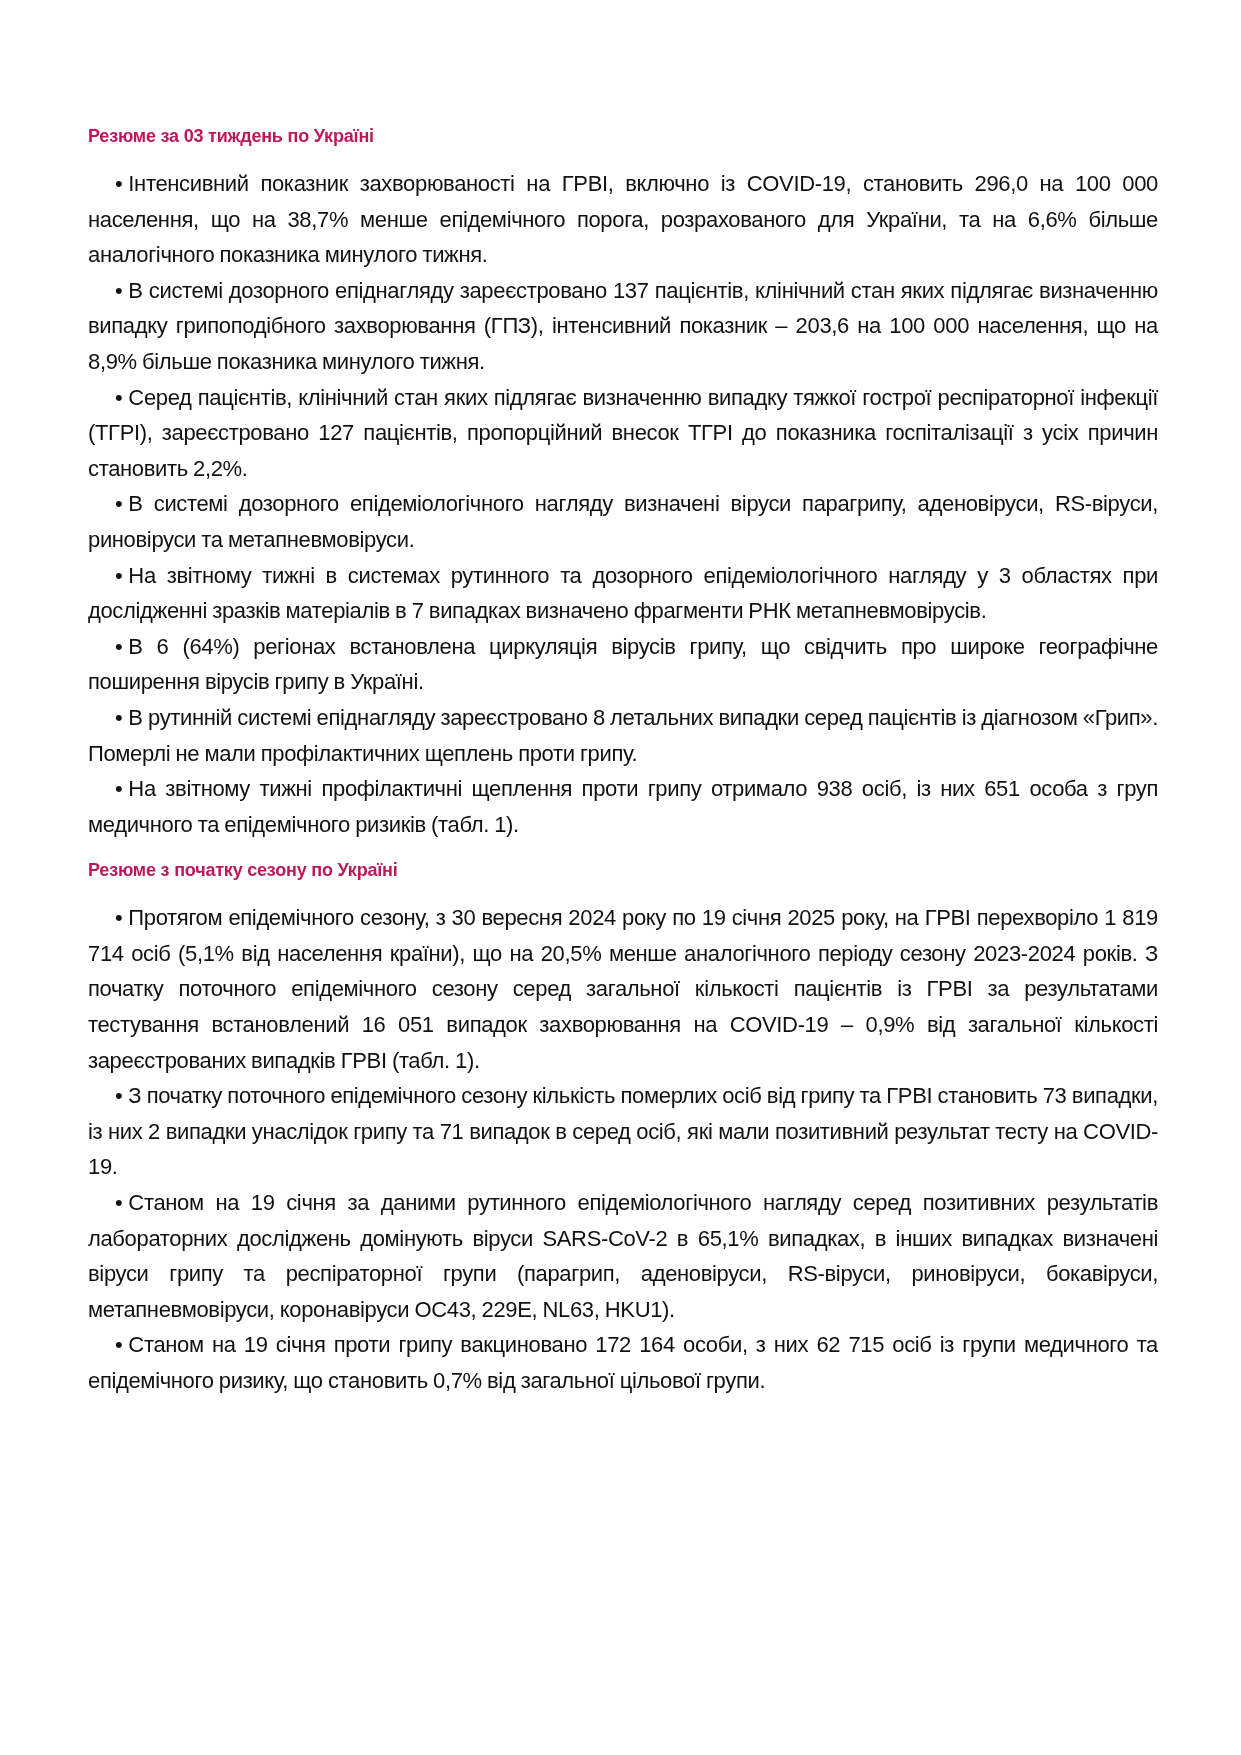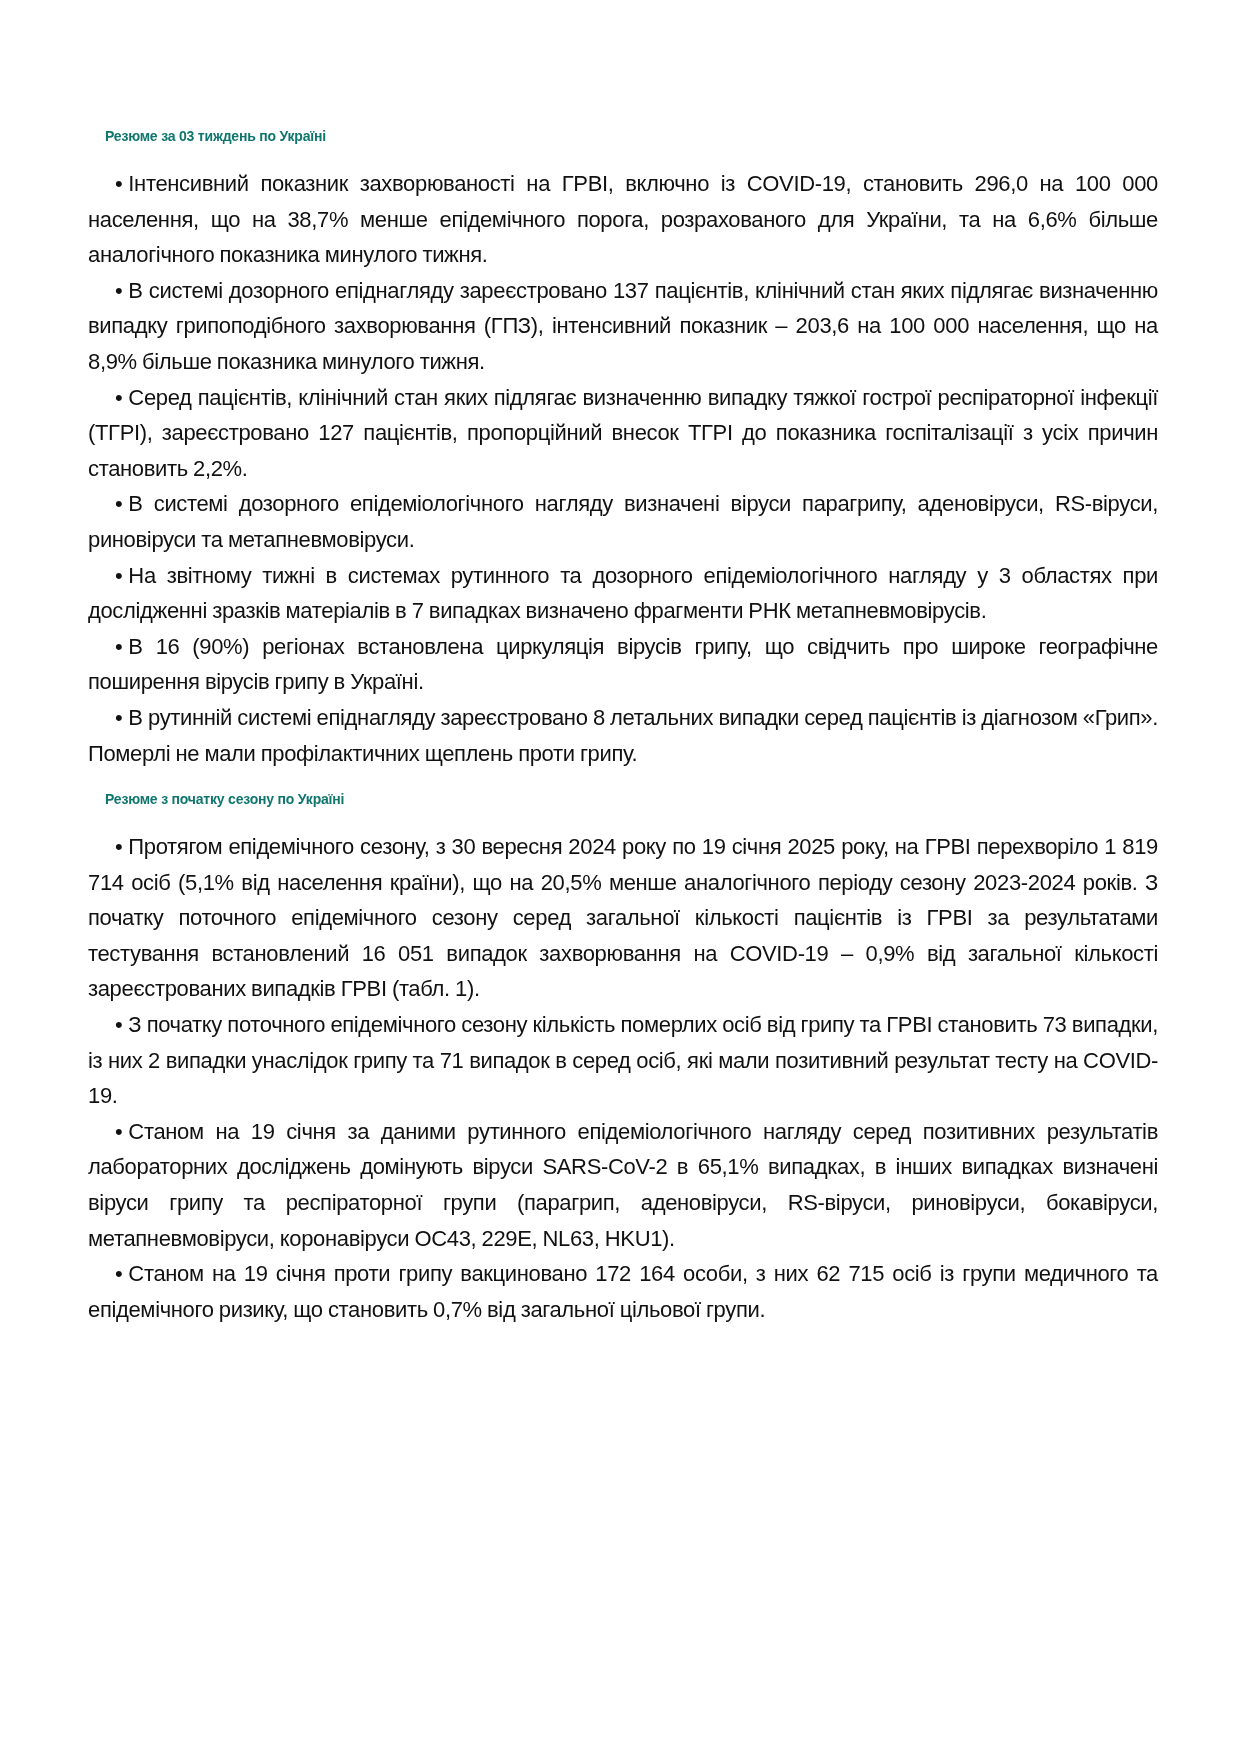--- a/index.html
+++ b/index.html
@@ -17,23 +17,23 @@
     }
     .page {
       position: absolute;
       left: 88px;
       top: 120px;
       width: 1070px;
     }
     .section-heading {
       font-family: "Liberation Sans", "DejaVu Sans", sans-serif;
       font-weight: bold;
-      font-size: 14px;
-      color: #0f766e;
-      margin: 0 0 14px 17px;
+      font-size: 18px;
+      color: #be185d;
+      margin: 0 0 14px 0;
       line-height: 32px;
       letter-spacing: -0.2px;
     }
     .section-heading.second {
       margin-top: 12px;
     }
     .para {
       font-size: 22px;
       line-height: 35.6px;
       text-align: justify;
@@ -54,22 +54,23 @@
 <div class="page">
 
   <section>
     <h2 class="section-heading">Резюме за 03 тиждень по Україні</h2>
 
     <p class="para"><span class="bullet">•</span><span>Інтенсивний показник захворюваності на ГРВІ, включно із COVID-19, становить 296,0 на 100 000 населення, що на 38,7% менше епідемічного порога, розрахованого для України, та на 6,6% більше аналогічного показника минулого тижня.</span></p>
     <p class="para"><span class="bullet">•</span><span>В системі дозорного епіднагляду зареєстровано 137 пацієнтів, клінічний стан яких підлягає визначенню випадку грипоподібного захворювання (ГПЗ), інтенсивний показник – 203,6 на 100 000 населення, що на 8,9% більше показника минулого тижня.</span></p>
     <p class="para"><span class="bullet">•</span><span>Серед пацієнтів, клінічний стан яких підлягає визначенню випадку тяжкої гострої респіраторної інфекції (ТГРІ), зареєстровано 127 пацієнтів, пропорційний внесок ТГРІ до показника госпіталізації з усіх причин становить 2,2%.</span></p>
     <p class="para"><span class="bullet">•</span><span>В системі дозорного епідеміологічного нагляду визначені віруси парагрипу, аденовіруси, RS-віруси, риновіруси та метапневмовіруси.</span></p>
     <p class="para"><span class="bullet">•</span><span>На звітному тижні в системах рутинного та дозорного епідеміологічного нагляду у 3 областях при дослідженні зразків матеріалів в 7 випадках визначено фрагменти РНК метапневмовірусів.</span></p>
-    <p class="para"><span class="bullet">•</span><span>В 16 (90%) регіонах встановлена циркуляція вірусів грипу, що свідчить про широке географічне поширення вірусів грипу в Україні.</span></p>
+    <p class="para"><span class="bullet">•</span><span>В 6 (64%) регіонах встановлена циркуляція вірусів грипу, що свідчить про широке географічне поширення вірусів грипу в Україні.</span></p>
     <p class="para"><span class="bullet">•</span><span>В рутинній системі епіднагляду зареєстровано 8 летальних випадки серед пацієнтів із діагнозом «Грип». Померлі не мали профілактичних щеплень проти грипу.</span></p>
+    <p class="para"><span class="bullet">•</span><span>На звітному тижні профілактичні щеплення проти грипу отримало 938 осіб, із них 651 особа з груп медичного та епідемічного ризиків (табл. 1).</span></p>
   </section>
 
   <section>
     <h2 class="section-heading second">Резюме з початку сезону по Україні</h2>
 
     <p class="para"><span class="bullet">•</span><span>Протягом епідемічного сезону, з 30 вересня 2024 року по 19 січня 2025 року, на ГРВІ перехворіло 1 819 714 осіб (5,1% від населення країни), що на 20,5% менше аналогічного періоду сезону 2023-2024 років. З початку поточного епідемічного сезону серед загальної кількості пацієнтів із ГРВІ за результатами тестування встановлений 16 051 випадок захворювання на COVID-19 – 0,9% від загальної кількості зареєстрованих випадків ГРВІ (табл. 1).</span></p>
     <p class="para"><span class="bullet">•</span><span>З початку поточного епідемічного сезону кількість померлих осіб від грипу та ГРВІ становить 73 випадки, із них 2 випадки унаслідок грипу та 71 випадок в серед осіб, які мали позитивний результат тесту на COVID-19.</span></p>
     <p class="para"><span class="bullet">•</span><span>Станом на 19 січня за даними рутинного епідеміологічного нагляду серед позитивних результатів лабораторних досліджень домінують віруси SARS-CoV-2 в 65,1% випадках, в інших випадках визначені віруси грипу та респіраторної групи (парагрип, аденовіруси, RS-віруси, риновіруси, бокавіруси, метапневмовіруси, коронавіруси OC43, 229E, NL63, HKU1).</span></p>
     <p class="para"><span class="bullet">•</span><span>Станом на 19 січня проти грипу вакциновано 172 164 особи, з них 62 715 осіб із групи медичного та епідемічного ризику, що становить 0,7% від загальної цільової групи.</span></p>
   </section>

